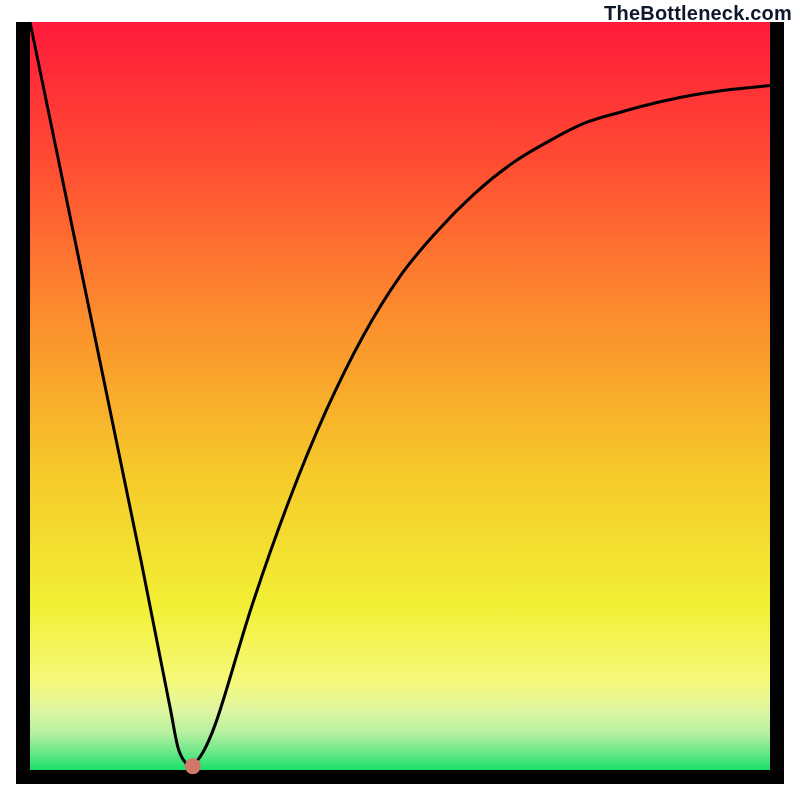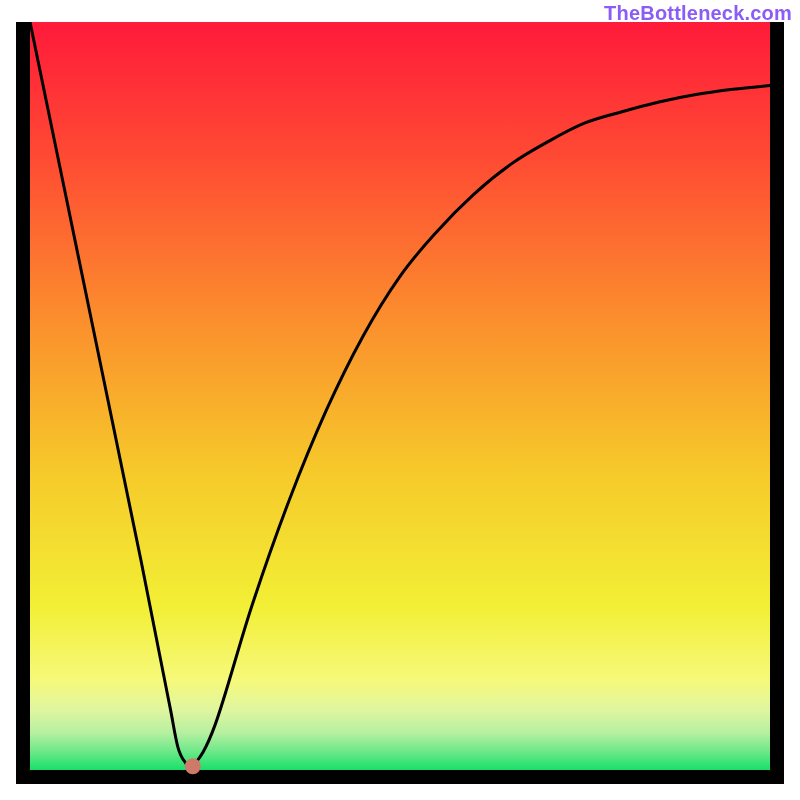--- a/index.html
+++ b/index.html
@@ -15,21 +15,21 @@
     position: relative;
     width: 800px;
     height: 800px;
   }
   .attribution {
     position: absolute;
     top: 2px;
     right: 8px;
     font-size: 20px;
     font-weight: bold;
-    color: #8b5cf6;
+    color: #0f172a;
     letter-spacing: 0.2px;
     z-index: 20;
   }
   .frame {
     position: absolute;
     left: 16px;
     top: 22px;
     width: 768px;
     height: 762px;
     background: #000;

